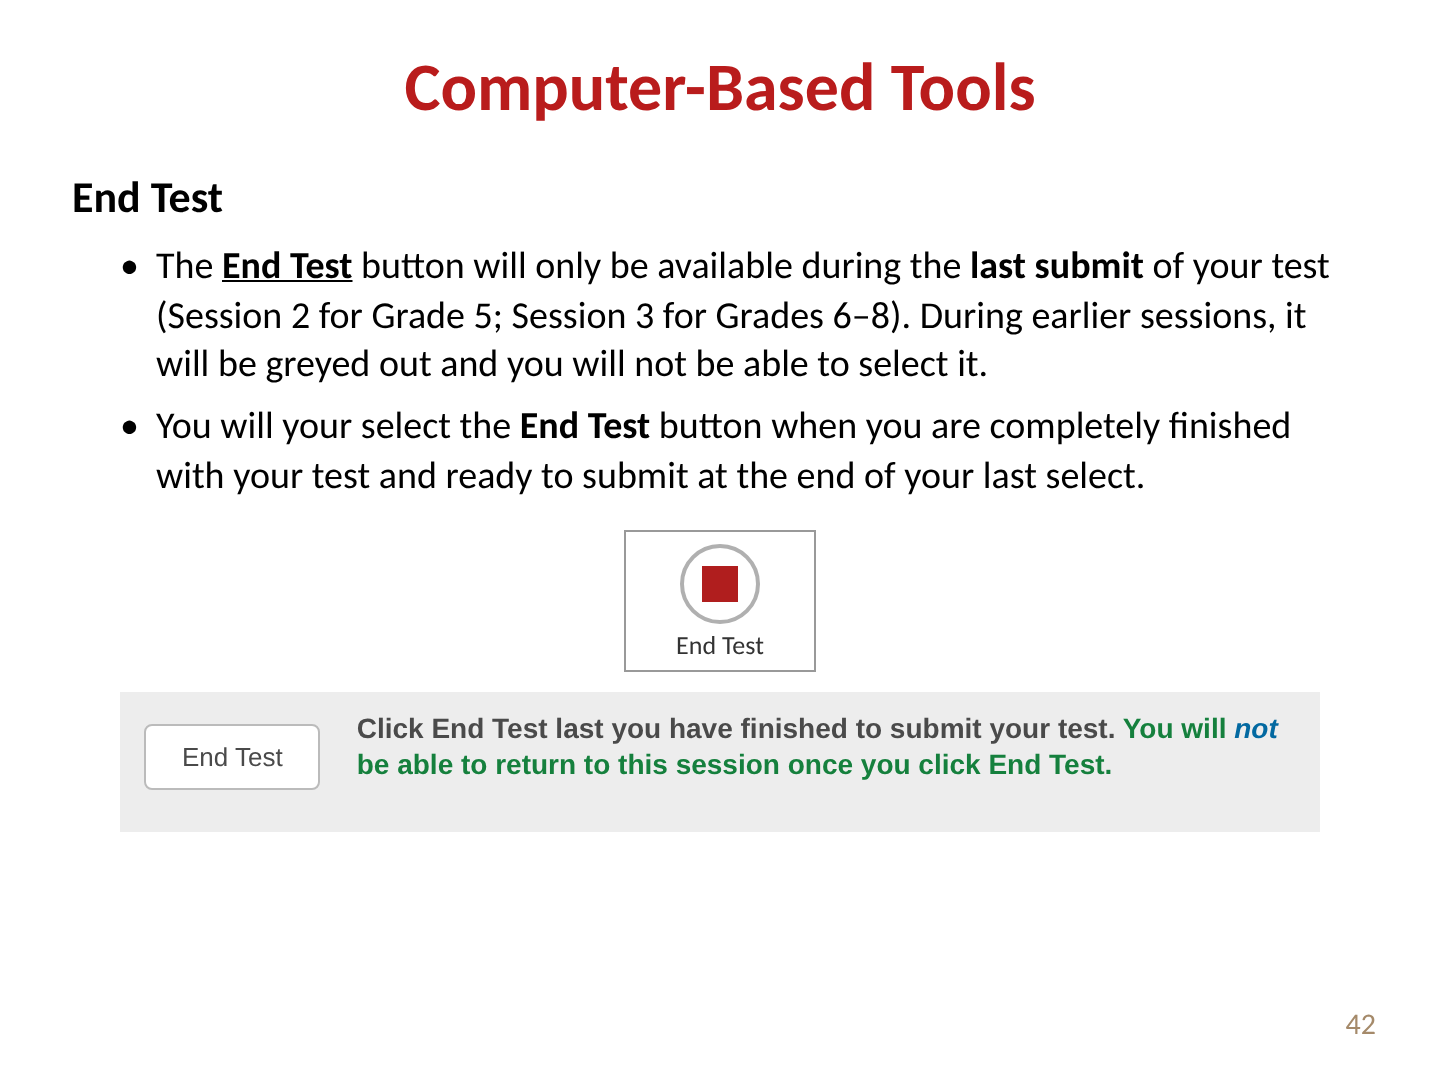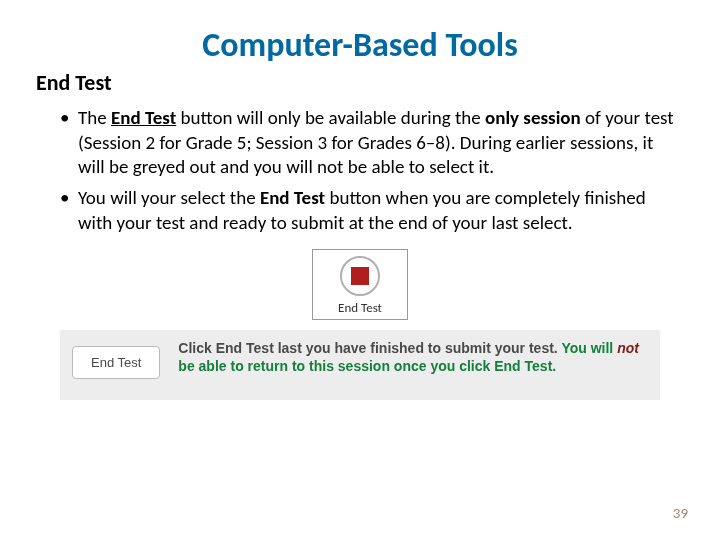--- a/index.html
+++ b/index.html
@@ -13,23 +13,23 @@
   }
   .slide {
     width: 100%;
     height: 100%;
     padding: 24px 36px 20px 36px;
     position: relative;
   }
   .title {
     font-size: 34px;
     font-weight: 700;
-    color: #0369a1;
+    color: #b91c1c;
     text-align: center;
-    margin-bottom: 4px;
+    margin-bottom: 20px;
   }
   .subtitle {
     font-size: 22px;
     font-weight: 700;
     color: #000;
     margin-bottom: 10px;
   }
   .bullets {
     list-style: none;
     padding-left: 24px;
@@ -106,21 +106,21 @@
     font-family: Arial, sans-serif;
     font-size: 14px;
     font-weight: 700;
     line-height: 1.25;
     color: #4a4a4a;
   }
   .instr-text .red {
     color: #15803d;
   }
   .instr-text .rednot {
-    color: #7f1d1d;
+    color: #0369a1;
     font-style: italic;
   }
 
   .page-num {
     position: absolute;
     bottom: 18px;
     right: 32px;
     font-size: 15px;
     color: #a58a6a;
   }
@@ -129,36 +129,36 @@
 <body>
 
 <div class="slide">
 
   <div class="title">Computer-Based Tools</div>
 
   <div class="subtitle">End Test</div>
 
   <ul class="bullets">
     <li>
-      <span>The </span><span class="b u">End Test</span><span> button will only be available during the </span><span class="b">only session</span><span> of your test (Session 2 for Grade 5; Session 3 for Grades 6–8). During earlier sessions, it will be greyed out and you will not be able to select it.</span>
+      <span>The </span><span class="b u">End Test</span><span> button will only be available during the </span><span class="b">last submit</span><span> of your test (Session 2 for Grade 5; Session 3 for Grades 6–8). During earlier sessions, it will be greyed out and you will not be able to select it.</span>
     </li>
     <li>
       <span>You will your select the </span><span class="b">End Test</span><span> button when you are completely finished with your test and ready to submit at the end of your last select.</span>
     </li>
   </ul>
 
   <div class="endtest-box">
     <div class="endtest-circle">
       <div class="endtest-square"></div>
     </div>
     <div class="endtest-box-label">End Test</div>
   </div>
 
   <div class="instr-strip">
     <button class="endtest-btn">End Test</button>
     <div class="instr-text">
       <span>Click End Test last you have finished to submit your test. </span><span class="red">You will </span><span class="rednot">not</span><span class="red"> be able to return to this session once you click End Test.</span>
     </div>
   </div>
 
-  <div class="page-num">39</div>
+  <div class="page-num">42</div>
 
 </div>
 
 </body></html>

